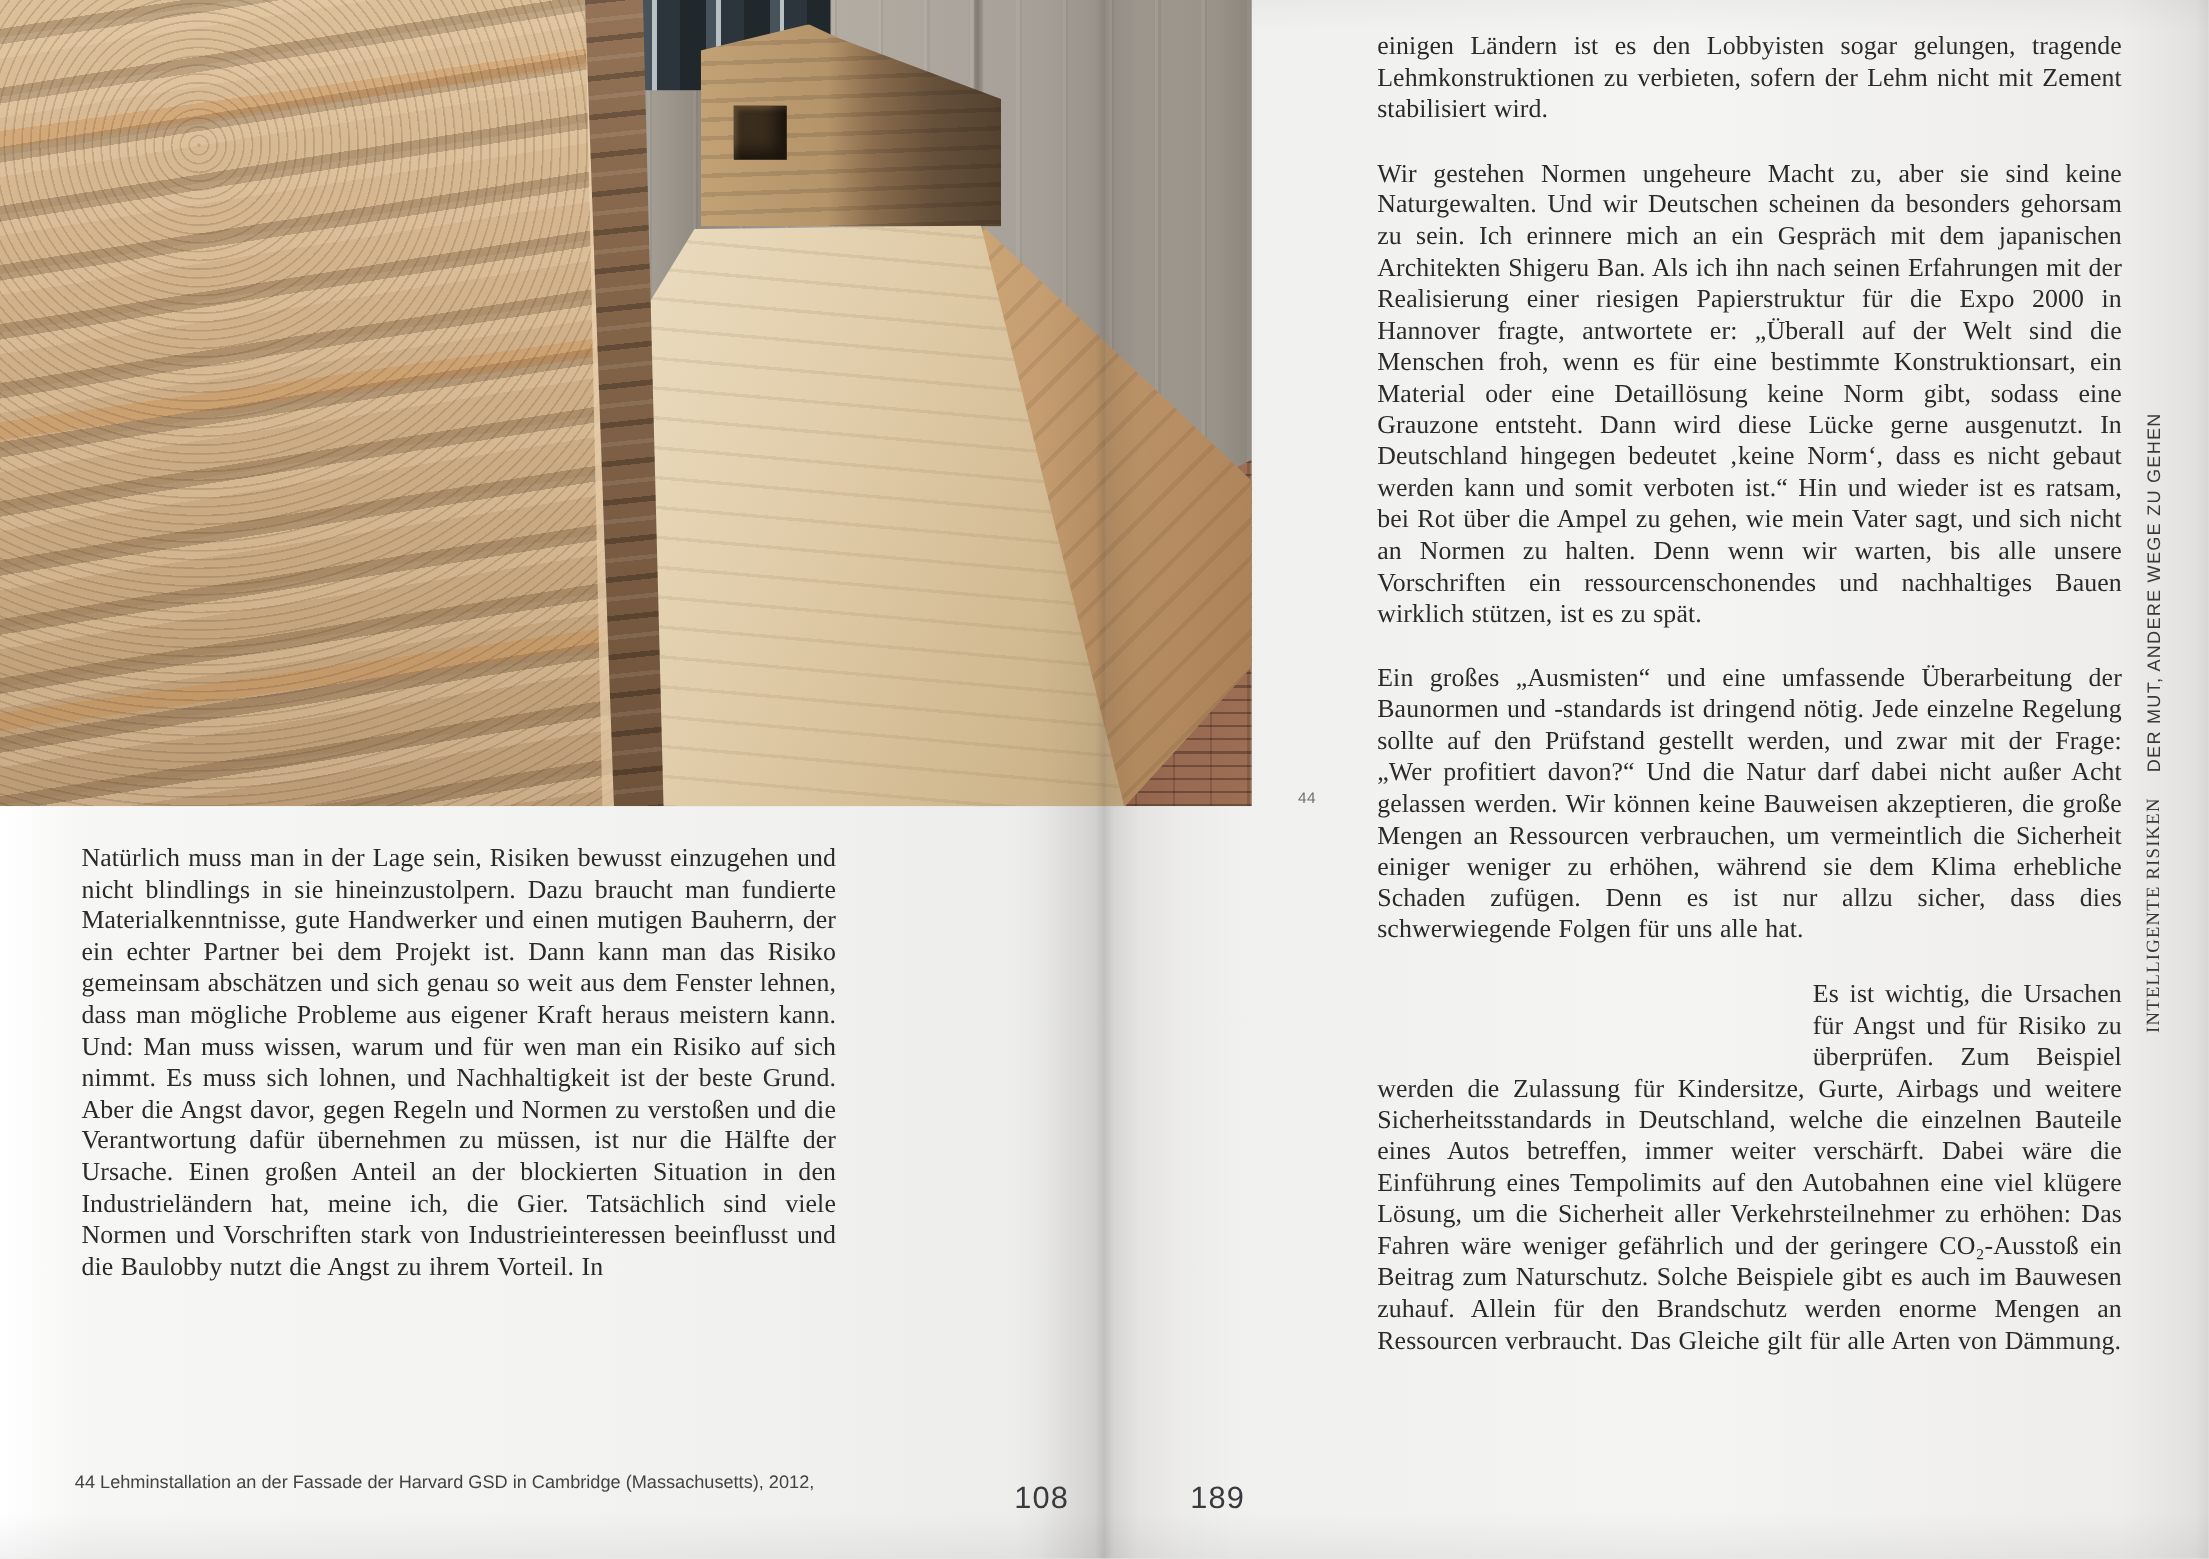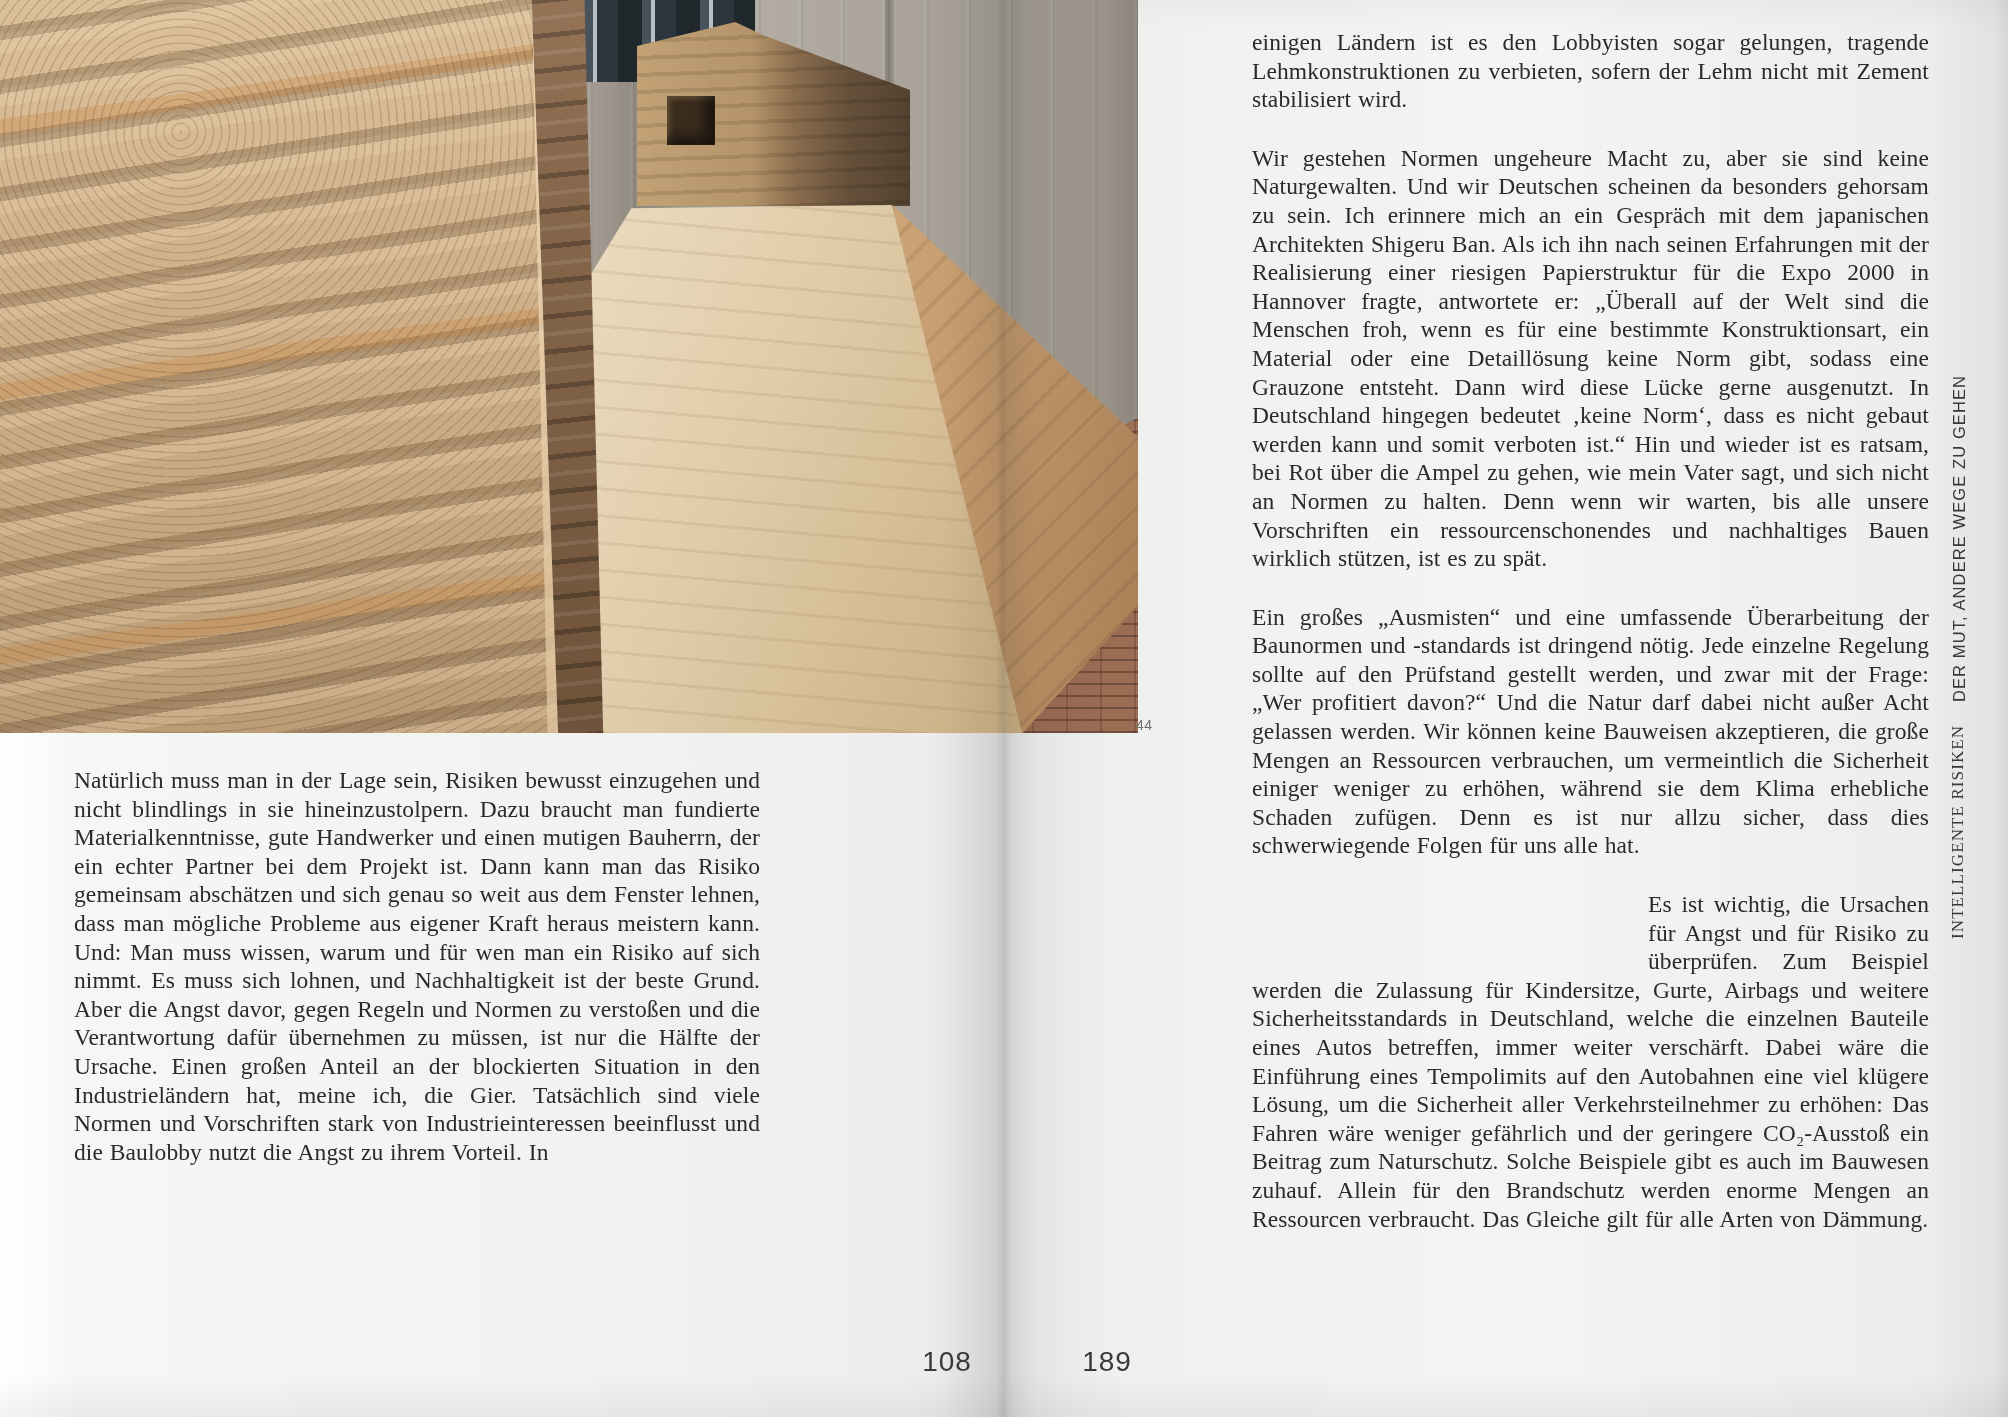--- a/index.html
+++ b/index.html
@@ -62,21 +62,21 @@
   .ph-pillar-dark{left:525px;top:0;width:85px;height:733px;
     clip-path:polygon(8% 0,70% 0,92% 100%,39% 100%);
     background:
       repeating-linear-gradient(174deg, rgba(0,0,0,0.24) 0 5px, rgba(0,0,0,0) 5px 18px, rgba(255,255,255,0.09) 18px 22px, rgba(0,0,0,0) 22px 35px),
       linear-gradient(180deg,#947356 0%,#85664a 30%,#7b5e44 60%,#6e5239 100%);}
 
   
   .gutter-shadow{position:absolute;left:944px;top:0;width:130px;height:1417px;z-index:5;pointer-events:none;
     background:linear-gradient(90deg, rgba(0,0,0,0) 0%, rgba(0,0,0,0.05) 40%, rgba(0,0,0,0.14) 46%, rgba(90,85,80,0.20) 47.5%, rgba(0,0,0,0.08) 52%, rgba(0,0,0,0.02) 70%, rgba(0,0,0,0) 100%);}
   .fig-num{position:absolute;left:1136px;top:717px;z-index:6;
-    font-family:"Liberation Sans","DejaVu Sans",sans-serif;font-size:14px;color:#6f6f6f;letter-spacing:0.5px;}
+    font-family:"Liberation Sans","DejaVu Sans",sans-serif;font-size:14px;color:#6f6f6f;letter-spacing:0.5px;padding-left:44px;}
 
   .body-text{position:absolute;z-index:6;color:#2c2a28;font-size:23.5px;line-height:28.6px;
     text-align:justify;letter-spacing:0.1px;word-spacing:0.8px;hyphens:auto;}
   .body-text p{margin:0 0 30px 0;}
   .body-text p:last-child{margin-bottom:0;}
   .col-left{left:74px;top:766px;width:686px;}
   .col-right{left:1252px;top:28px;width:677px;}
 
   .quote-wrap{position:relative;}
   .quote-float{float:left;width:396px;height:84px;}
@@ -118,20 +118,21 @@
 
   <div class="fig-num">44</div>
 
   <div class="gutter-shadow"></div>
 
   <div class="body-text col-left">
     <p>Natürlich muss man in der Lage sein, Risiken bewusst einzugehen und nicht blindlings in sie hineinzustolpern. Dazu braucht man fundierte Materialkenntnisse, gute Handwerker und einen mutigen Bauherrn, der ein echter Partner bei dem Projekt ist. Dann kann man das Risiko gemeinsam abschätzen und sich genau so weit aus dem Fenster lehnen, dass man mögliche Probleme aus eigener Kraft heraus meistern kann. Und: Man muss wissen, warum und für wen man ein Risiko auf sich nimmt. Es muss sich lohnen, und Nachhaltigkeit ist der beste Grund. Aber die Angst davor, gegen Regeln und Normen zu verstoßen und die Verantwortung dafür übernehmen zu müssen, ist nur die Hälfte der Ursache. Einen großen Anteil an der blockierten Situation in den Industrieländern hat, meine ich, die Gier. Tatsächlich sind viele Normen und Vorschriften stark von Industrieinteressen beeinflusst und die Baulobby nutzt die Angst zu ihrem Vorteil. In</p>
   </div>
 
   <div class="footnote">
+    <div>44  Lehminstallation an der Fassade der Harvard GSD in Cambridge (Massachusetts), 2012,</div>
   </div>
 
   <div class="page-num pn-left">108</div>
   <div class="page-num pn-right">189</div>
 
   <div class="body-text col-right">
     <p>einigen Ländern ist es den Lobbyisten sogar gelungen, tragende Lehmkonstruktionen zu verbieten, sofern der Lehm nicht mit Zement stabilisiert wird.</p>
     <p>Wir gestehen Normen ungeheure Macht zu, aber sie sind keine Naturgewalten. Und wir Deutschen scheinen da besonders gehorsam zu sein. Ich erinnere mich an ein Gespräch mit dem japanischen Architekten Shigeru Ban. Als ich ihn nach seinen Erfahrungen mit der Realisierung einer riesigen Papierstruktur für die Expo 2000 in Hannover fragte, antwortete er: „Überall auf der Welt sind die Menschen froh, wenn es für eine bestimmte Konstruktionsart, ein Material oder eine Detaillösung keine Norm gibt, sodass eine Grauzone entsteht. Dann wird diese Lücke gerne ausgenutzt. In Deutschland hingegen bedeutet ‚keine Norm‘, dass es nicht gebaut werden kann und somit verboten ist.“ Hin und wieder ist es ratsam, bei Rot über die Ampel zu gehen, wie mein Vater sagt, und sich nicht an Normen zu halten. Denn wenn wir warten, bis alle unsere Vorschriften ein ressourcenschonendes und nachhaltiges Bauen wirklich stützen, ist es zu spät.</p>
     <p>Ein großes „Ausmisten“ und eine umfassende Überarbeitung der Baunormen und -standards ist dringend nötig. Jede einzelne Regelung sollte auf den Prüfstand gestellt werden, und zwar mit der Frage: „Wer profitiert davon?“ Und die Natur darf dabei nicht außer Acht gelassen werden. Wir können keine Bauweisen akzeptieren, die große Mengen an Ressourcen verbrauchen, um vermeintlich die Sicherheit einiger weniger zu erhöhen, während sie dem Klima erhebliche Schaden zufügen. Denn es ist nur allzu sicher, dass dies schwerwiegende Folgen für uns alle hat.</p>
     <div class="quote-wrap">

